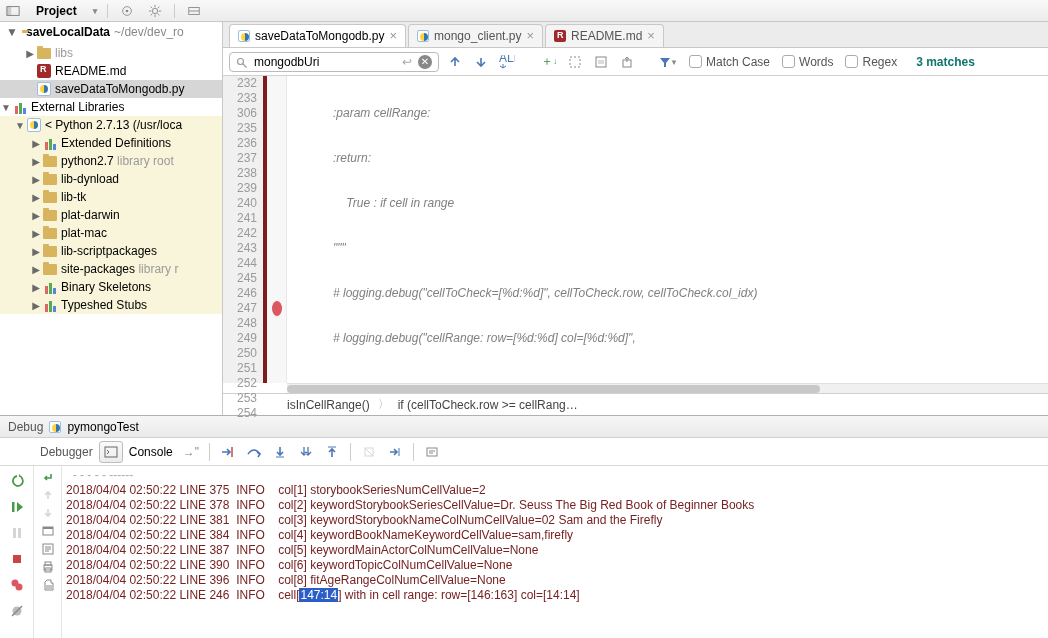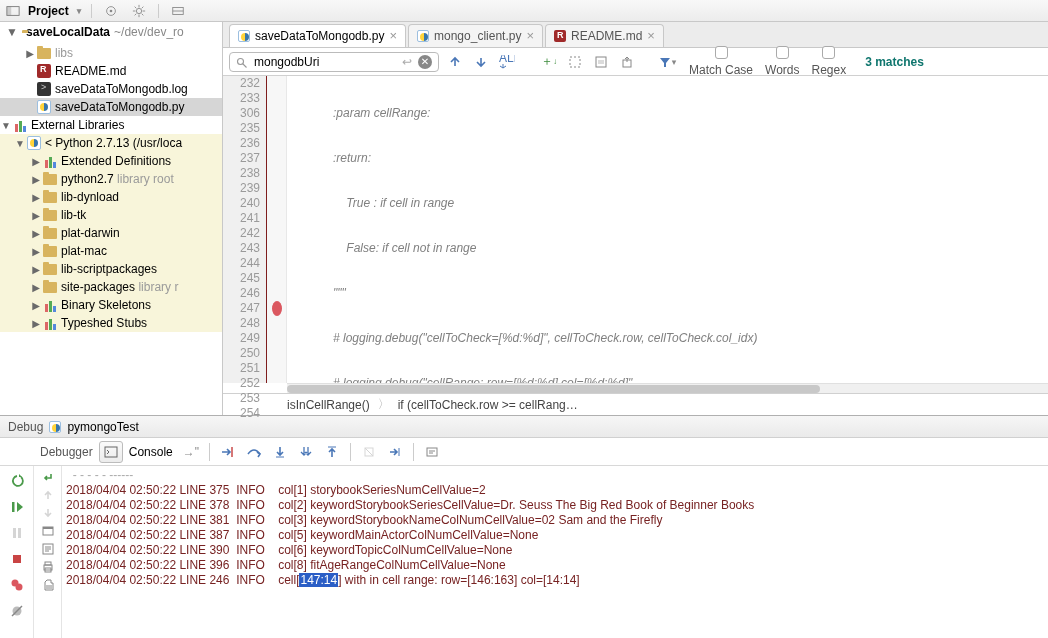--- a/index.html
+++ b/index.html
@@ -1,19 +1,19 @@
 <!DOCTYPE html>
 <html><head>
 <meta charset="utf-8">
 <style>
   * { margin: 0; padding: 0; box-sizing: border-box; font-family: "Lucida Grande", "Segoe UI", Arial, sans-serif; font-size: 12px; }
   body { width: 1048px; height: 638px; overflow: hidden; background: #f2f2f2; display: flex; flex-direction: column; color: #000; }
   
   .topbar { height: 22px; background: linear-gradient(#f8f8f8,#ececec); border-bottom: 1px solid #c8c8c8; display:flex; align-items:center; padding:0 6px; gap:10px; }
-  .topbar .proj { display:flex; align-items:center; gap:8px; font-weight:bold; }
+  .topbar .proj { display:flex; align-items:center; gap:16px; font-weight:bold; }
   .topbar .sep { width:1px; height:14px; background:#ccc; }
   .topbar .tb-btn { width:18px; height:18px; display:flex; align-items:center; justify-content:center; color:#666; border:1px solid transparent; border-radius:3px; }
   .topbar .tb-btn svg { width:14px;height:14px; }
   
   .middle { flex:1; display:flex; min-height:0; }
   .sidebar { width:223px; background:#fff; border-right:1px solid #c8c8c8; overflow:hidden; display:flex; flex-direction:column; }
   .sb-head { display:flex; align-items:center; gap:4px; padding:3px 6px; font-weight:bold; font-size:12px; }
   .sb-head .path { color:#888; font-weight:normal; }
   .tree { flex:1; overflow:hidden; padding:2px 0; }
   .tree .item { display:flex; align-items:center; height:18px; padding-right:4px; white-space:nowrap; }
@@ -37,25 +37,25 @@
   
   .editor-area { flex:1; display:flex; flex-direction:column; min-width:0; background:#fff; }
   .tabs { display:flex; align-items:flex-end; height:26px; border-bottom:1px solid #c8c8c8; background:#ececec; padding-left:6px; }
   .tab { display:flex; align-items:center; gap:5px; padding:3px 8px 4px 8px; border:1px solid #c8c8c8; border-bottom:none; background:#f4f4f4; margin-right:2px; border-radius:4px 4px 0 0; color:#555;}
   .tab.active { background:#fff; color:#000;}
   .tab .close { color:#999; font-size:13px; }
   .findbar { display:flex; align-items:center; height:28px; border-bottom:1px solid #d0d0d0; padding:0 6px; gap:6px; background:#fff; }
   .findbox { display:flex; align-items:flex-end; border:1px solid #bbb; border-radius:4px; padding:2px 6px; gap:6px; width:210px; background:#fff; }
   .findbox input { border:none; outline:none; flex:1; font-size:12px; }
   .findbar .ib { width:20px; height:20px; display:flex; align-items:center; justify-content:center; color:#5a80b0; }
-  .findbar .chk { display:flex; align-items:center; gap:4px; color:#555; margin-left:6px;flex-direction:column;}
+  .findbar .chk { display:flex; align-items:center; gap:4px; color:#555; margin-left:6px;}
   .findbar .chk .box { width:13px;height:13px;border:1px solid #aaa;border-radius:3px;background:#fff;}
   .matches { margin-left:13px; color:#0f766e; font-weight:bold; }
   .code-wrap { flex:1; display:flex; min-height:0; position:relative; }
-  .gutter { width:44px; background:#f0f0f0; border-right:1px solid #7f1d1d; text-align:right; padding:0 6px 0 0; color:#9a9a9a; font-family: "Menlo","Consolas",monospace; font-size:12px; line-height:15px; }
+  .gutter { width:44px; background:#f0f0f0; border-right:4px solid #7f1d1d; text-align:right; padding:0 6px 0 0; color:#9a9a9a; font-family: "Menlo","Consolas",monospace; font-size:12px; line-height:15px; }
   .gutter div { height:15px; }
   .gutmark { width:20px; background:#f7f7f7; border-right:1px solid #e8e8e8; font-family:monospace; }
   .gutmark div { height:15px; display:flex; align-items:center; justify-content:center;}
   .breakpoint { width:10px;height:10px;background:#db5860;border-radius:50%; }
   .code { flex:1; font-family:"Menlo","Consolas",monospace; font-size:12px; line-height:15px; white-space:pre; overflow:hidden; }
   .code div { height:15px; padding-left:6px; }
   .cmt { color:#808080; font-style:italic; }
   .doc { color:#808080; font-style:italic; }
   .hscroll { height:10px; margin:0 0 0 64px; background:#f0f0f0; position:relative; border-top:1px solid #e0e0e0;}
   .hscroll .thumb { position:absolute; left:0; top:1px; height:8px; width:70%; background:#c8c8c8; border-radius:4px;}
@@ -139,26 +139,20 @@
             <span class="folder-icon"></span>
           </span>
           <span class="gray">libs</span>
         </div>
       <div class="item" style="padding-left:36px;">
           <span class="icon">
             <span class="readme"></span>
           </span>
           <span>README.md</span>
         </div>
-      <div class="item" style="padding-left:36px;">
-          <span class="icon">
-            <span class="logfile"></span>
-          </span>
-          <span>saveDataToMongodb.log</span>
-        </div>
       <div class="item selected" style="padding-left:36px;">
           <span class="icon">
             <span class="pyfile"></span>
           </span>
           <span>saveDataToMongodb.py</span>
         </div>
 
       <div class="item" style="padding-left:0px;">
           <span class="arrow">▼</span>
           <span class="icon">
@@ -391,21 +385,20 @@
           <div></div>
           <div></div>
           <div></div>
           <div></div>
           <div></div>
         </div>
       <div class="code">
         <div class="doc">            :param cellRange:</div>
         <div class="doc">            :return:</div>
         <div class="doc">                True : if cell in range</div>
-        <div class="doc">                False: if cell not in range</div>
         <div class="doc">            """</div>
         <div class="cmt">            # logging.debug("cellToCheck=[%d:%d]", cellToCheck.row, cellToCheck.col_idx)</div>
         <div class="cmt">            # logging.debug("cellRange: row=[%d:%d] col=[%d:%d]",</div>
         
         
         
         
         
         
         
@@ -581,19 +574,20 @@
             <line x1="8" y1="7" x2="8" y2="11" stroke="#888"></line>
             <line x1="10" y1="7" x2="10" y2="11" stroke="#888"></line>
           </svg>
         </div>
     </div>
     <div class="console" id="console">
       <div class="gray">  - - - - - ------</div>
       <div>2018/04/04 02:50:22 LINE 375  INFO    col[1] storybookSeriesNumCellValue=2</div>
       <div>2018/04/04 02:50:22 LINE 378  INFO    col[2] keywordStorybookSeriesCellValue=Dr. Seuss The Big Red Book of Beginner Books</div>
       <div>2018/04/04 02:50:22 LINE 381  INFO    col[3] keywordStorybookNameColNumCellValue=02 Sam and the Firefly</div>
+      <div>2018/04/04 02:50:22 LINE 384  INFO    col[4] keywordBookNameKeywordCellValue=sam,firefly</div>
       <div>2018/04/04 02:50:22 LINE 387  INFO    col[5] keywordMainActorColNumCellValue=None</div>
       <div>2018/04/04 02:50:22 LINE 390  INFO    col[6] keywordTopicColNumCellValue=None</div>
       <div>2018/04/04 02:50:22 LINE 396  INFO    col[8] fitAgeRangeColNumCellValue=None</div>
       <div><span>2018/04/04 02:50:22 LINE 246  INFO    cell[</span><span class="sel">147:14</span><span>] with in cell range: row=[146:163] col=[14:14]</span></div>
     </div>
   </div>
 </div>
 
 </body></html>

